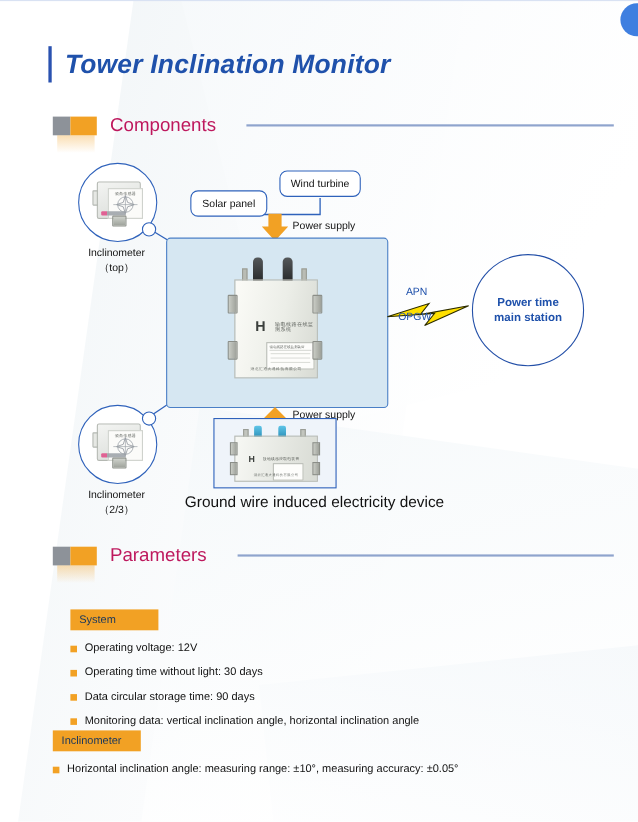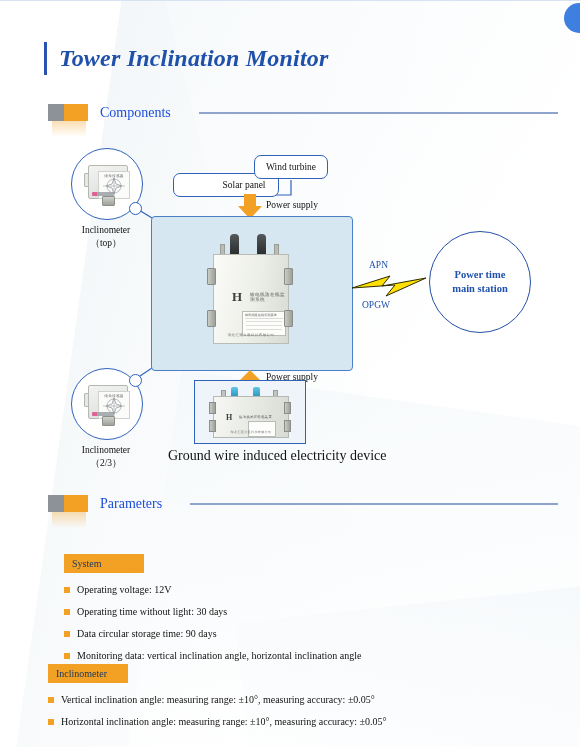--- a/index.html
+++ b/index.html
@@ -9,21 +9,20 @@
   }
   body {
     font-family: "Liberation Sans", sans-serif;
   }
   #page {
     position: relative;
     width: 580px;
     height: 747px;
     overflow: hidden;
     background: #ffffff;
-    font-family: Liberation Serif, serif;
   }
 
   
   .bg-layer { position: absolute; inset: 0; overflow: hidden; pointer-events: none; }
   .bg-band-1 {
     position: absolute;
     left: 68px; top: -40px;
     width: 300px; height: 840px;
     background: linear-gradient(100deg, #f2f6f8 0%, #fbfcfd 60%, #ffffff 100%);
     transform: skewX(-8deg);
@@ -99,22 +98,22 @@
     position: absolute; left: 16px; top: 0;
     width: 24px; height: 17px;
     background: #f2a124;
   }
   .sec-badge .sq-fade {
     position: absolute; left: 4px; top: 17px;
     width: 34px; height: 16px;
     background: linear-gradient(180deg, rgba(242,161,36,.35), rgba(242,161,36,0));
   }
   .sec-title {
-    font-size: 14px;
-    color: #1d4ed8;
+    font-size: 17px;
+    color: #be185d;
     white-space: nowrap;
     margin-right: 28px;
   }
   .sec-rule {
     height: 2px;
     background: #8fa4cd;
   }
 
   
   .diagram { position: absolute; left: 0; top: 130px; width: 580px; height: 350px; }
@@ -448,21 +447,21 @@
         </div>
         <div class="incl-conn"></div>
       </div>
     </div>
     <div class="callout-dot" style="left:129px; top:244px;"></div>
     <div class="callout-label" style="left:51px; top:314px;">
       <div>Inclinometer</div>
       <div>（2/3）</div>
     </div>
 
-    <div class="lbl-box" style="left:173px; top:43px; width:68px; height:22px;padding-left:36px;">
+    <div class="lbl-box" style="left:173px; top:43px; width:68px; height:22px;">
       <span>Solar panel</span>
     </div>
     <div class="lbl-box" style="left:254px; top:25px; width:72px; height:22px;">
       <span>Wind turbine</span>
     </div>
 
     <svg class="svg-abs" style="left:236px; top:64px;" width="28" height="26">
       <path d="M8,0 L20,0 L20,12 L26,12 L14,25 L2,12 L8,12 Z" fill="#f2a124"></path>
     </svg>
     <div class="psupply-lbl" style="left:266px; top:70px;">Power supply</div>
@@ -513,21 +512,21 @@
         <div class="gw-hinge r1"></div>
         <div class="gw-hinge r2"></div>
       </div>
     </div>
     <div class="small-cap" style="left:168px; top:318px; width:162px;">Ground wire induced electricity device</div>
 
     <svg class="svg-abs" style="left:352px; top:140px;" width="76" height="32">
       <path d="M0,18 L38,6 L30,16 L74,8 L34,26 L43,15 Z" fill="#ffe000" stroke="#2b2b00" stroke-width="1"></path>
     </svg>
     <div class="net-lbl" style="left:369px; top:130px;">APN</div>
-    <div class="net-lbl" style="left:362px; top:170px;">OPGW</div>
+    <div class="net-lbl" style="left:362px; top:153px;">OPGW</div>
 
     <div class="circle-station" style="left:429px; top:101px; width:100px; height:100px;">
       <div>
         <div>Power time</div>
         <div>main station</div>
       </div>
     </div>
   </div>
 
   <div class="section-head" style="left:48px; top:495px; width:510px;">
@@ -560,22 +559,18 @@
         <span>Monitoring data: vertical inclination angle, horizontal inclination angle</span>
       </li>
     </ul>
   </div>
 
   <div class="param-group" style="top:663px;">
     <div class="group-tag">Inclinometer</div>
     <ul class="param-list">
       <li class="param-item">
         <span class="bullet"></span>
-        <span>Vertical inclination angle: measuring range: ±10°,  measuring accuracy: ±0.05°</span>
-      </li>
-      <li class="param-item">
-        <span class="bullet"></span>
         <span>Horizontal inclination angle: measuring range: ±10°, measuring accuracy: ±0.05°</span>
       </li>
     </ul>
   </div>
 
 </div>
 
 </body></html>

